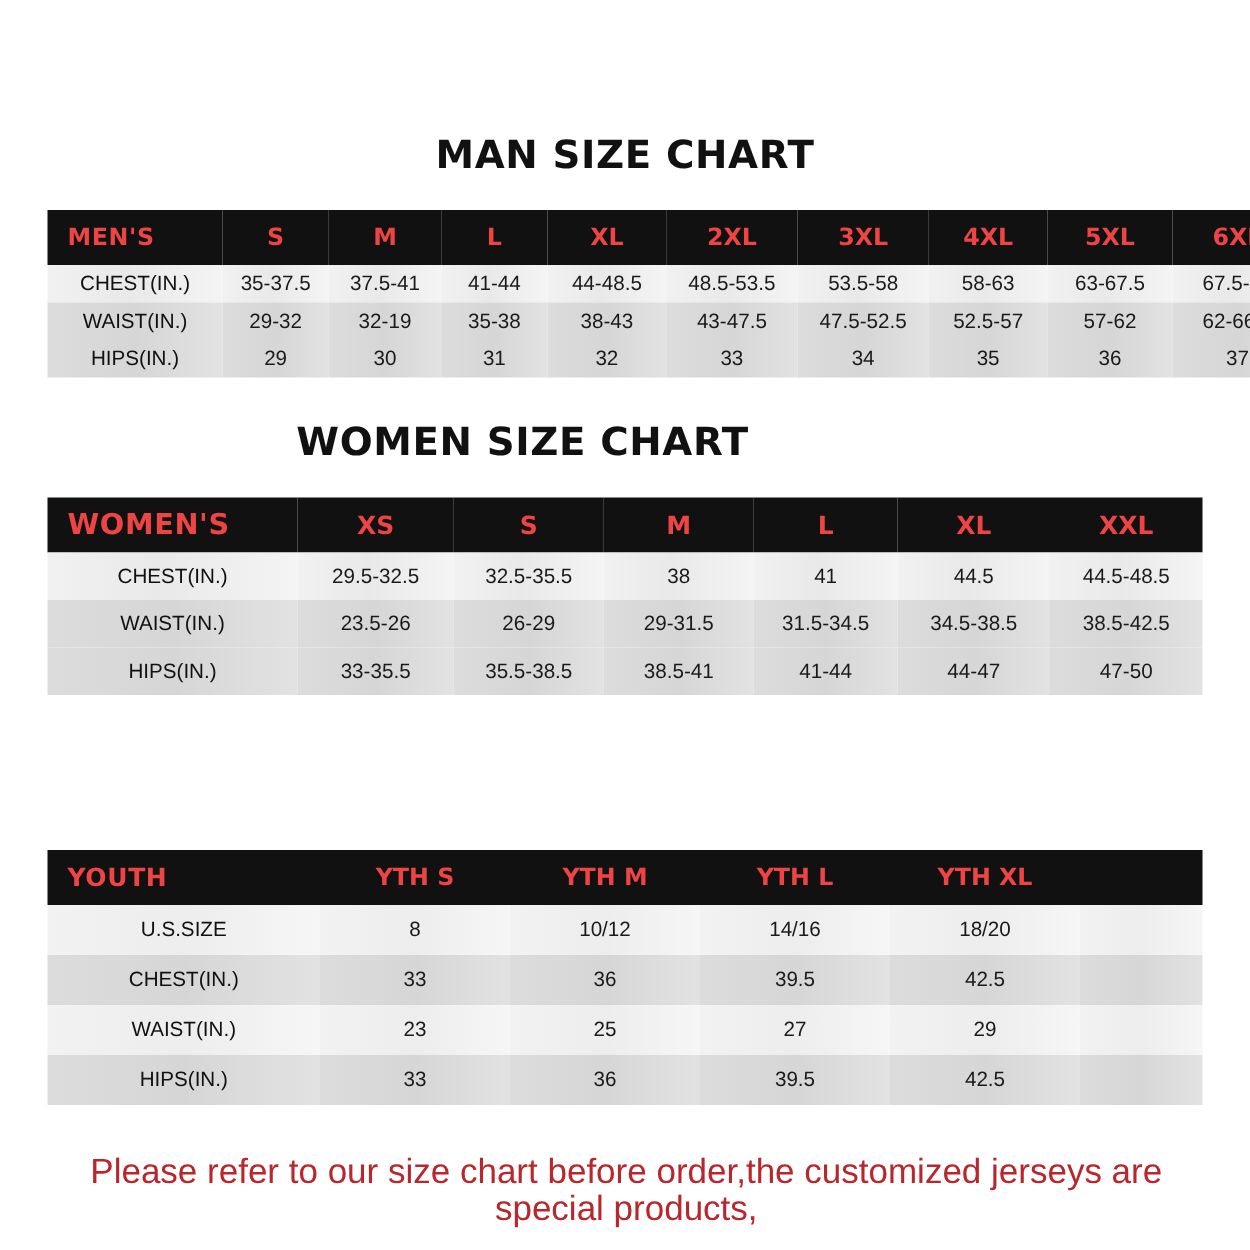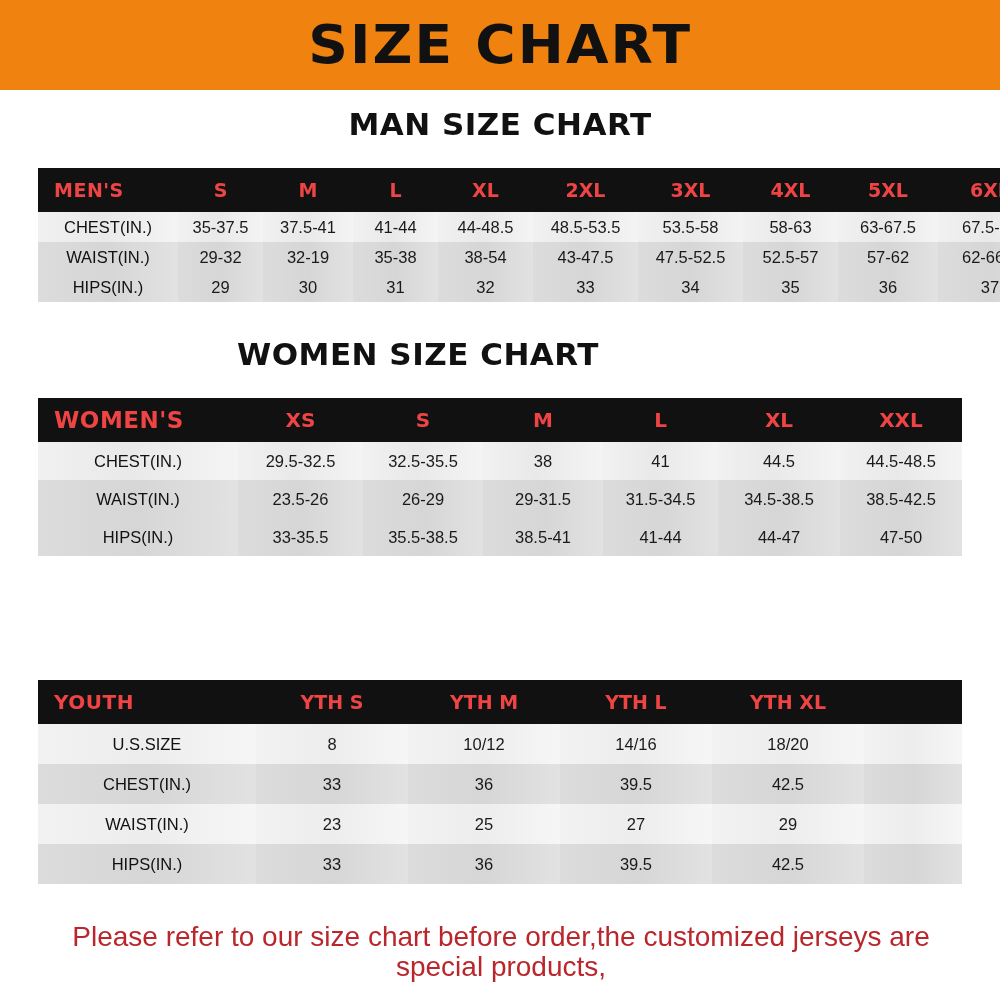--- a/index.html
+++ b/index.html
@@ -121,23 +121,20 @@
     font-family: "Liberation Sans", sans-serif;
     font-size: 28px;
     line-height: 30px;
   }
 </style>
 </head>
 <body>
 
 <div class="page">
 
-  <div class="banner">
-    <div class="banner-title">SIZE CHART</div>
-  </div>
 
   <div class="section-title" style="position:absolute; top:106px; left:0; width:1000px;">MAN SIZE CHART</div>
 
   <div class="tbl-wrap" style="top:168px;">
     <table class="size-table">
       <colgroup>
         <col style="width:140px">
         <col style="width:85px">
           <col style="width:90px">
           <col style="width:85px">
@@ -173,21 +170,21 @@
           <td>53.5-58</td>
           <td>58-63</td>
           <td>63-67.5</td>
           <td>67.5-72</td>
         </tr>
         <tr class="men-row grad-b">
           <td class="rowhead">WAIST(IN.)</td>
           <td>29-32</td>
           <td>32-19</td>
           <td>35-38</td>
-          <td>38-54</td>
+          <td>38-43</td>
           <td>43-47.5</td>
           <td>47.5-52.5</td>
           <td>52.5-57</td>
           <td>57-62</td>
           <td>62-66.5</td>
         </tr>
         <tr class="men-row grad-b">
           <td class="rowhead">HIPS(IN.)</td>
           <td>29</td>
           <td>30</td>

